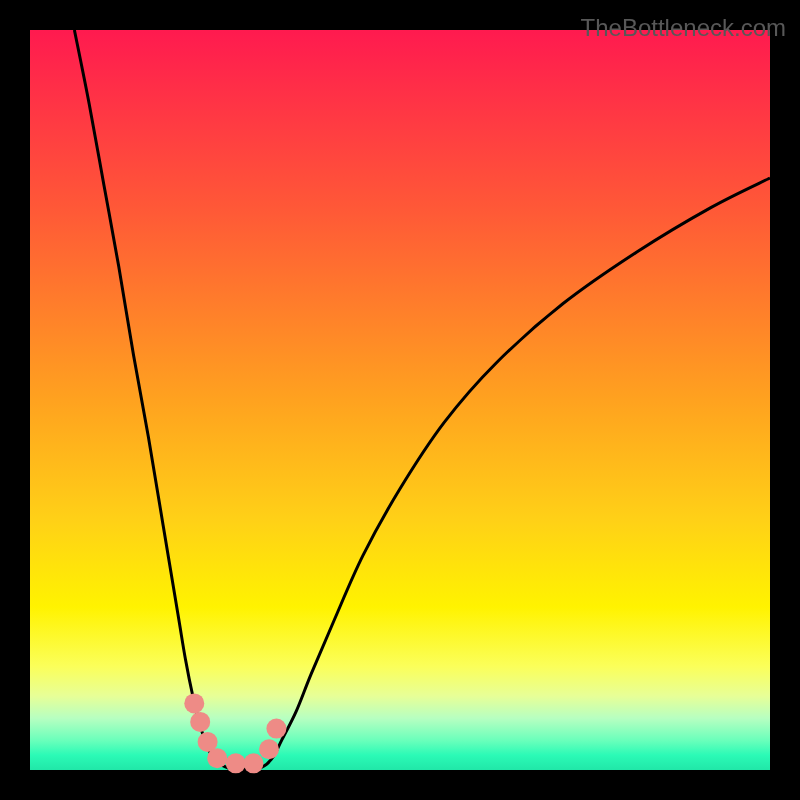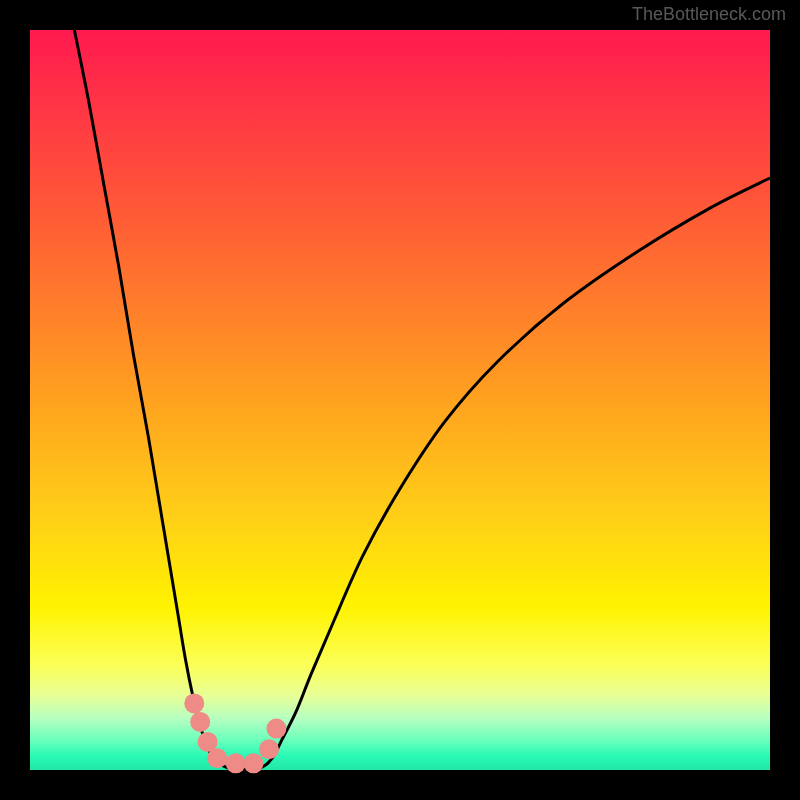--- a/index.html
+++ b/index.html
@@ -6,24 +6,24 @@
   body {
     width: 800px;
     height: 800px;
     background: #000;
     position: relative;
     font-family: Arial, sans-serif;
     overflow: hidden;
   }
   .watermark {
     position: absolute;
-    top: 4px;
+    top: 14px;
     right: 14px;
     color: #585858;
-    font-size: 18px;
+    font-size: 24px;
     font-family: Arial, sans-serif;
     z-index: 10;
   }
   .frame {
     position: absolute;
     top: 30px;
     left: 30px;
     width: 740px;
     height: 740px;
     background: linear-gradient(to bottom,

